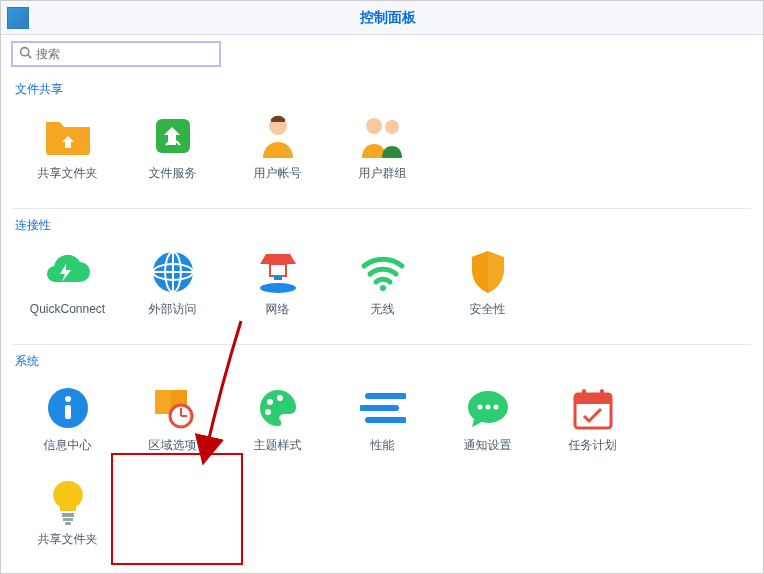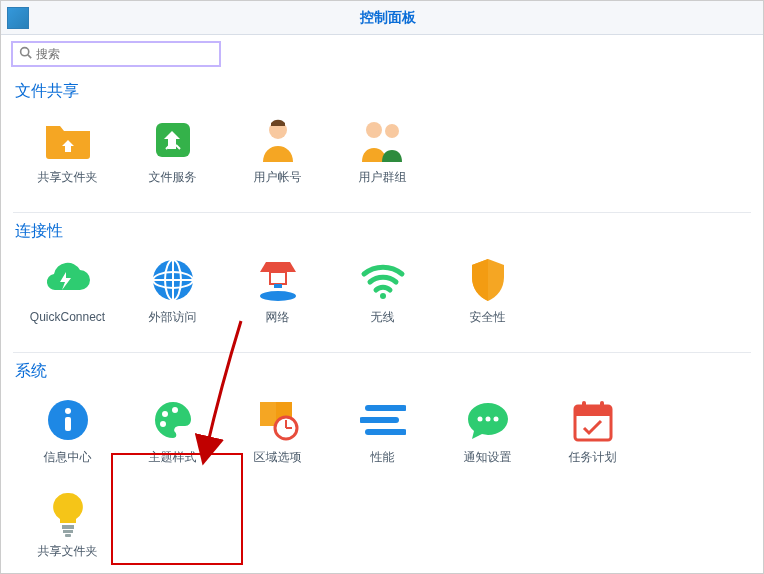--- a/index.html
+++ b/index.html
@@ -52,21 +52,21 @@
   border: none; outline: none;
   font-size: 12px;
   width: 100%;
   color: #333;
 }
 .section {
   padding: 4px 14px 2px;
 }
 .section-title {
   color: #0a6dd7;
-  font-size: 16px;
+  font-size: 12px;
   margin-bottom: 6px;
   padding-top: 4px;
 }
 .grid {
   display: flex;
   flex-wrap: wrap;
   gap: 0;
   padding-bottom: 8px;
 }
 .item {
@@ -249,40 +249,40 @@
             <circle cx="22" cy="22" r="20" fill="#1e88e5"></circle>
             <circle cx="22" cy="13" r="3" fill="#fff"></circle>
             <rect x="19" y="19" width="6" height="14" rx="2" fill="#fff"></rect>
           </svg>
       </div>
       <div class="lbl">信息中心</div>
     </div>
     <div class="item">
       <div class="iwrap">
         <svg width="44" height="44" viewBox="0 0 44 44">
-            <path d="M22 4a18 18 0 1 0 0 36c4 0 4-4 2-6s0-6 4-6h6c4 0 6-3 6-7A18 18 0 0 0 22 4z" fill="#2ecc71"></path>
-            <circle cx="14" cy="16" r="3" fill="#fff"></circle>
-            <circle cx="24" cy="12" r="3" fill="#fff"></circle>
-            <circle cx="12" cy="26" r="3" fill="#fff"></circle>
-          </svg>
-      </div>
-      <div class="lbl">主题样式</div>
-    </div>
-    <div class="item">
-      <div class="iwrap">
-        <svg width="44" height="44" viewBox="0 0 44 44">
             <rect x="4" y="4" width="16" height="24" fill="#f5a623"></rect>
             <rect x="20" y="4" width="16" height="24" fill="#f39c12"></rect>
             <circle cx="30" cy="30" r="11" fill="#fff" stroke="#e74c3c" stroke-width="3"></circle>
             <path d="M26 30l3 3 6-6" stroke="#e74c3c" stroke-width="0" fill="none"></path>
             <line x1="30" y1="30" x2="30" y2="22" stroke="#e74c3c" stroke-width="2"></line>
             <line x1="30" y1="30" x2="36" y2="30" stroke="#e74c3c" stroke-width="2"></line>
           </svg>
       </div>
       <div class="lbl">区域选项</div>
+    </div>
+    <div class="item">
+      <div class="iwrap">
+        <svg width="44" height="44" viewBox="0 0 44 44">
+            <path d="M22 4a18 18 0 1 0 0 36c4 0 4-4 2-6s0-6 4-6h6c4 0 6-3 6-7A18 18 0 0 0 22 4z" fill="#2ecc71"></path>
+            <circle cx="14" cy="16" r="3" fill="#fff"></circle>
+            <circle cx="24" cy="12" r="3" fill="#fff"></circle>
+            <circle cx="12" cy="26" r="3" fill="#fff"></circle>
+          </svg>
+      </div>
+      <div class="lbl">主题样式</div>
     </div>
     <div class="item">
       <div class="iwrap">
         <svg width="46" height="36" viewBox="0 0 46 36">
             <line x1="8" y1="6" x2="44" y2="6" stroke="#1e88e5" stroke-width="6" stroke-linecap="round"></line>
             <line x1="2" y1="18" x2="36" y2="18" stroke="#1e88e5" stroke-width="6" stroke-linecap="round"></line>
             <line x1="8" y1="30" x2="44" y2="30" stroke="#1e88e5" stroke-width="6" stroke-linecap="round"></line>
           </svg>
       </div>
       <div class="lbl">性能</div>

